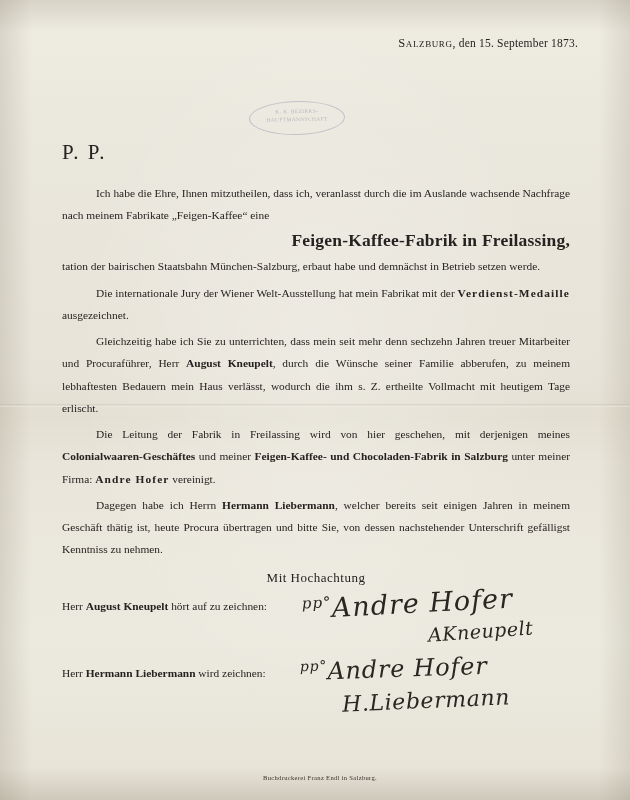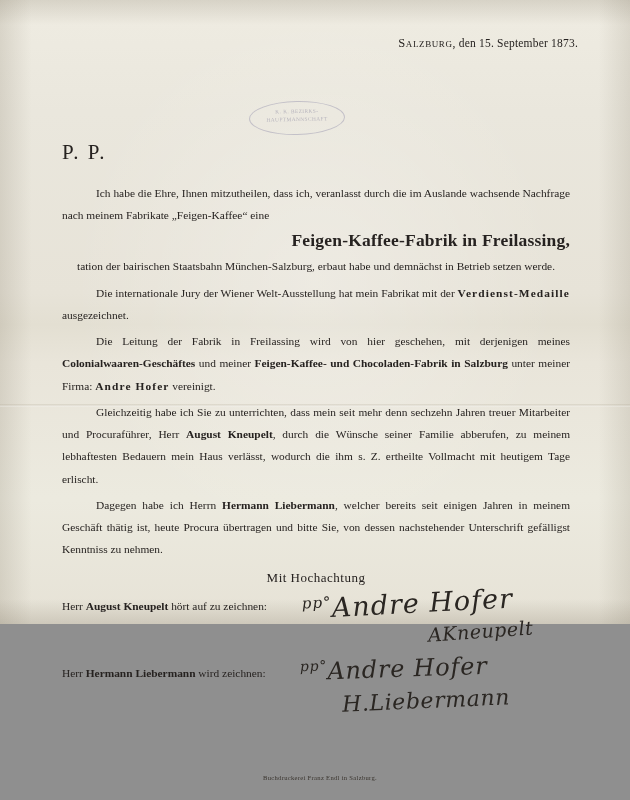--- a/index.html
+++ b/index.html
@@ -9,21 +9,21 @@
   }
   body {
     width: 630px;
     height: 800px;
     overflow: hidden;
     font-family: "Liberation Serif", serif;
   }
   .page {
     position: relative;
     width: 630px;
-    height: 624px;
+    height: 800px;
     background: #e9e6dc;
     background-image:
       linear-gradient(180deg, #efece2 0%, #eae7dd 18%, #e7e3d8 47%, #e3dfd2 52%, #e9e5da 58%, #eceadf 80%, #e6e2d6 100%);
     box-sizing: border-box;
     text-decoration: underline;
   }
   
   .vignette {
     position: absolute;
     inset: 0;
@@ -106,21 +106,21 @@
   .b { font-weight: bold; }
   .spaced { letter-spacing: 1.1px; font-weight: bold; }
   .headline {
     text-align: right;
     font-size: 17.5px;
     font-weight: bold;
     letter-spacing: 0.2px;
     margin: 7px 0 7px 0;
     line-height: 1.2;
   }
-  .center-line { text-align: center; }
+  .center-line { text-align: left; }
   .mit {
     margin-top: 18px;
     text-align: center;
     font-size: 13px;
     letter-spacing: 0.5px;
   }
   .signature-print {
     margin-top: 14px;
     text-align: right;
     padding-right: 74px;
@@ -178,23 +178,23 @@
     <div class="body">
 
       <p class="indent">Ich habe die Ehre, Ihnen mitzutheilen, dass ich, veranlasst durch die im Auslande wachsende Nachfrage nach meinem Fabrikate „Feigen-Kaffee“ eine</p>
 
       <p class="headline">Feigen-Kaffee-Fabrik in Freilassing,</p>
 
       <p class="center-line">tation der bairischen Staatsbahn München-Salzburg, erbaut habe und demnächst in Betrieb setzen werde.</p>
 
       <p class="indent"><span>Die internationale Jury der Wiener Welt-Ausstellung hat mein Fabrikat mit der </span><span class="spaced">Verdienst-Medaille</span><span> ausgezeichnet.</span></p>
 
+      <p class="indent"><span>Gleichzeitig habe ich Sie zu unterrichten, dass mein seit mehr denn sechzehn Jahren treuer Mitarbeiter und Procuraführer, Herr </span><span class="b">August Kneupelt</span><span>, durch die Wünsche seiner Familie abberufen, zu meinem lebhaftesten Bedauern mein Haus verlässt, wodurch die ihm s. Z. ertheilte Vollmacht mit heutigem Tage erlischt.</span></p>
+
       <p class="indent"><span>Die Leitung der Fabrik in Freilassing wird von hier geschehen, mit derjenigen meines </span><span class="b">Colonialwaaren-Geschäftes</span><span> und meiner </span><span class="b">Feigen-Kaffee- und Chocoladen-Fabrik in Salzburg</span><span> unter meiner Firma: </span><span class="spaced">Andre Hofer</span><span> vereinigt.</span></p>
-
-      <p class="indent"><span>Gleichzeitig habe ich Sie zu unterrichten, dass mein seit mehr denn sechzehn Jahren treuer Mitarbeiter und Procuraführer, Herr </span><span class="b">August Kneupelt</span><span>, durch die Wünsche seiner Familie abberufen, zu meinem lebhaftesten Bedauern mein Haus verlässt, wodurch die ihm s. Z. ertheilte Vollmacht mit heutigem Tage erlischt.</span></p>
 
       <p class="indent"><span>Dagegen habe ich Herrn </span><span class="b">Hermann Liebermann</span><span>, welcher bereits seit einigen Jahren in meinem Geschäft thätig ist, heute Procura übertragen und bitte Sie, von dessen nachstehender Unterschrift gefälligst Kenntniss zu nehmen.</span></p>
 
       <p class="mit">Mit Hochachtung</p>
 
     </div>
 
     <div class="sigblock">
       <div class="sigrow sigrow-1"><span>Herr </span><span class="b">August Kneupelt</span><span> hört auf zu zeichnen:</span></div>
 

